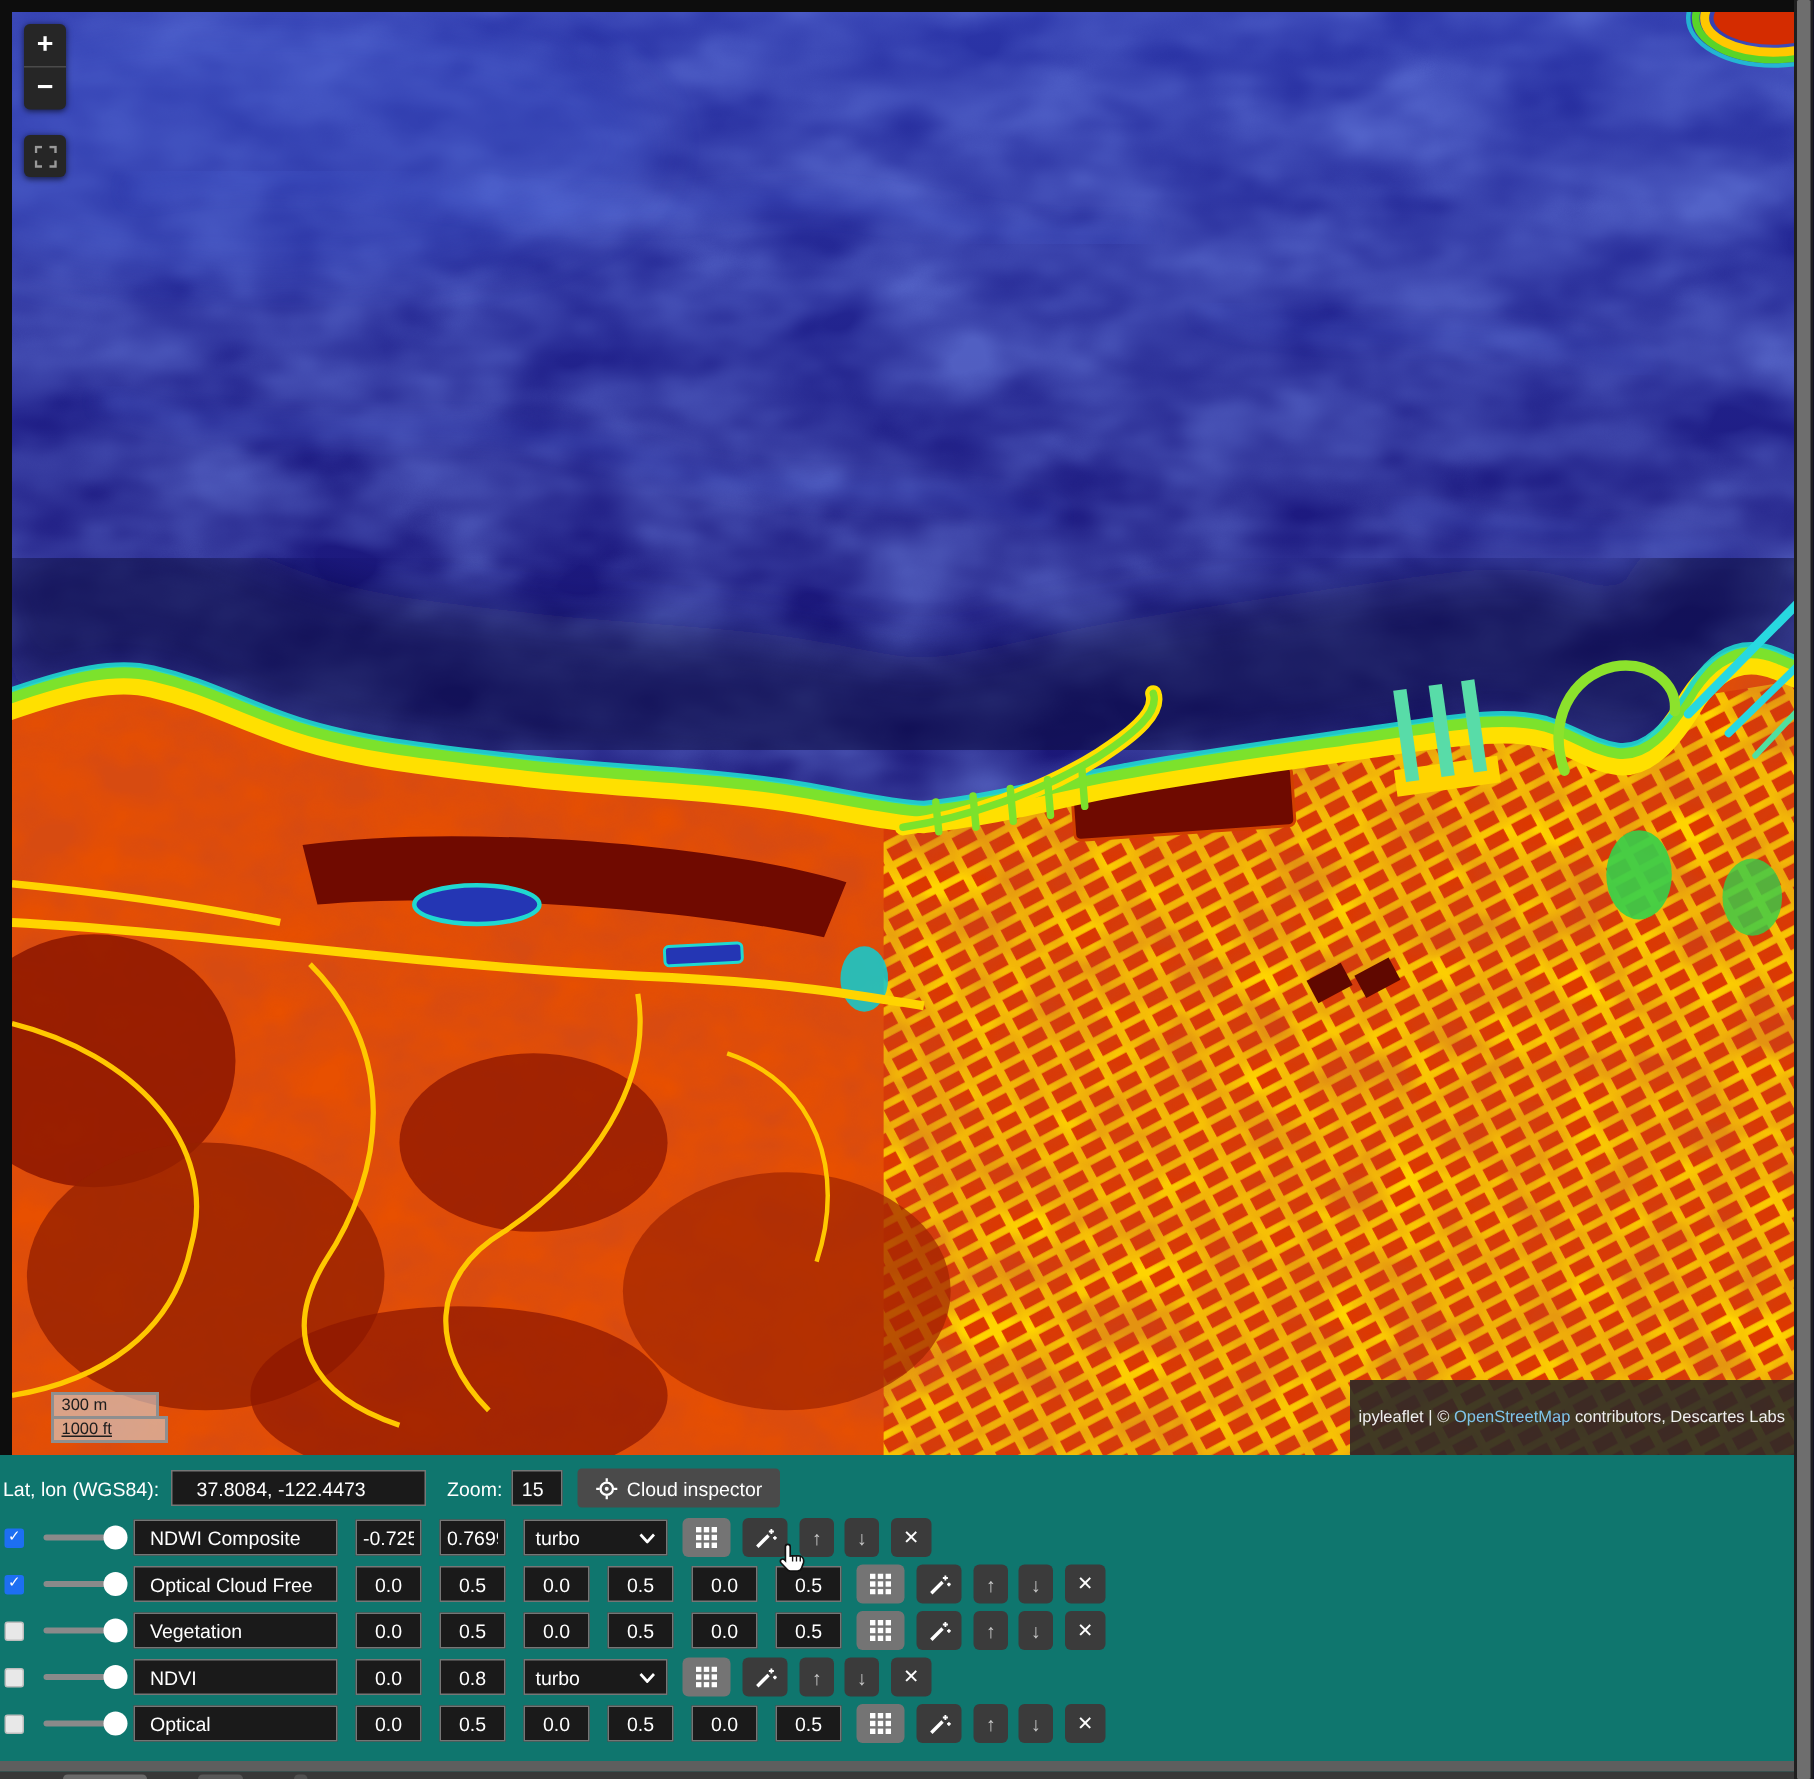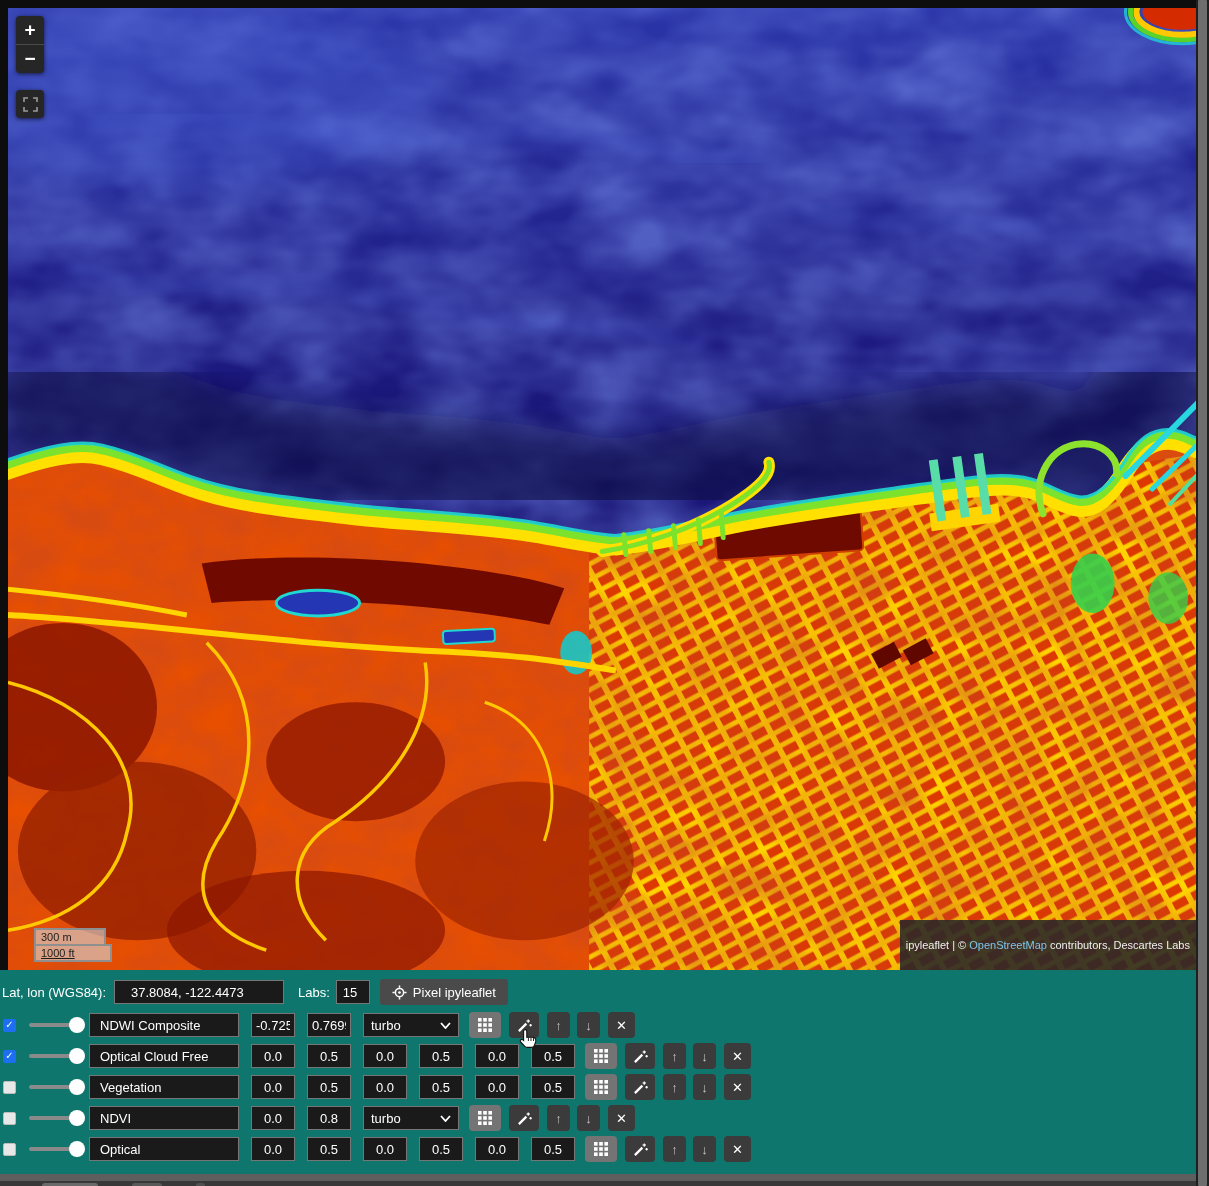--- a/index.html
+++ b/index.html
@@ -49,21 +49,21 @@
                gap:6px; padding:0 12px; cursor:pointer; }
 
   .layer-row { display:flex; align-items:center; height:26px; margin:0 0 5px 0; }
   .cb { width:13px; height:13px; margin-left:3px; border-radius:2px; flex:0 0 auto;
         display:flex; align-items:center; justify-content:center; font-size:10px; line-height:1; cursor:pointer; }
   .cb.on { background:#1d6ff2; color:#fff; border:1px solid #1d6ff2; }
   .cb.off { background:#e8e8e8; color:transparent; border:1px solid #bdbdbd; }
   .slider { position:relative; width:52px; height:16px; margin-left:13px; flex:0 0 auto; cursor:pointer; }
   .slider .track { position:absolute; left:0; right:6px; top:6px; height:4px; background:#8a8a8a; border-radius:2px; }
   .slider .knob { position:absolute; right:-4px; top:0; width:16px; height:16px; background:#fff; border-radius:50%; }
-  .name-input { width:150px; margin-left:8px; padding:0 10px; }
+  .name-input { width:136px; margin-left:8px; padding:0 10px; }
   .val-input { width:44px; margin-left:12px; padding:0 4px; text-align:center; }
   .cmap-select { width:96px; height:24px; margin-left:12px; background:#1a1a1a; border:1px solid #767676;
                  display:flex; align-items:center; justify-content:space-between; padding:0 7px; cursor:pointer; }
   .ibtn { height:26px; border:none; border-radius:4px; background:#3b3b3b; color:#fff;
           display:flex; align-items:center; justify-content:center; cursor:pointer; font-family:inherit; }
   .ibtn.grid { width:32px; margin-left:10px; background:#747474; }
   .ibtn.wand { width:30px; margin-left:8px; }
   .ibtn.arrow { width:23px; margin-left:8px; color:#c9c9c9; font-size:13px; }
   .ibtn.arrow + .ibtn.arrow { margin-left:7px; }
   .ibtn.close { width:27px; margin-left:8px; font-size:13px; }
@@ -229,34 +229,34 @@
       <a href="#" class="osm-link">OpenStreetMap</a>
       <span> contributors, Descartes Labs</span>
     </div>
   </div>
 
   <div class="panel">
 
     <div class="coord-row">
       <span class="lbl">Lat, lon (WGS84):</span>
       <input class="txt-input coord-input" value="37.8084, -122.4473" style="">
-      <span class="lbl zoom-lbl">Labs:</span>
+      <span class="lbl zoom-lbl">Zoom:</span>
       <input class="txt-input zoom-input" value="15" style="">
       <button class="pixel-btn">
         <svg width="15" height="15" viewBox="0 0 16 16">
           <g stroke="#fff" stroke-width="1.6" fill="none">
             <circle cx="8" cy="8" r="4.4"></circle>
             <line x1="8" y1="0.5" x2="8" y2="3"></line>
               <line x1="8" y1="13" x2="8" y2="15.5"></line>
             <line x1="0.5" y1="8" x2="3" y2="8"></line>
               <line x1="13" y1="8" x2="15.5" y2="8"></line>
           </g>
           <circle cx="8" cy="8" r="1.4" fill="#fff"></circle>
         </svg>
-        <span>Pixel ipyleaflet</span>
+        <span>Cloud inspector</span>
       </button>
     </div>
 
     <div class="layer-row">
       <span class="cb on">✓</span>
       <span class="slider">
           <span class="track"></span>
           <span class="knob"></span>
         </span>
       <input class="txt-input name-input" value="NDWI Composite" style="">

